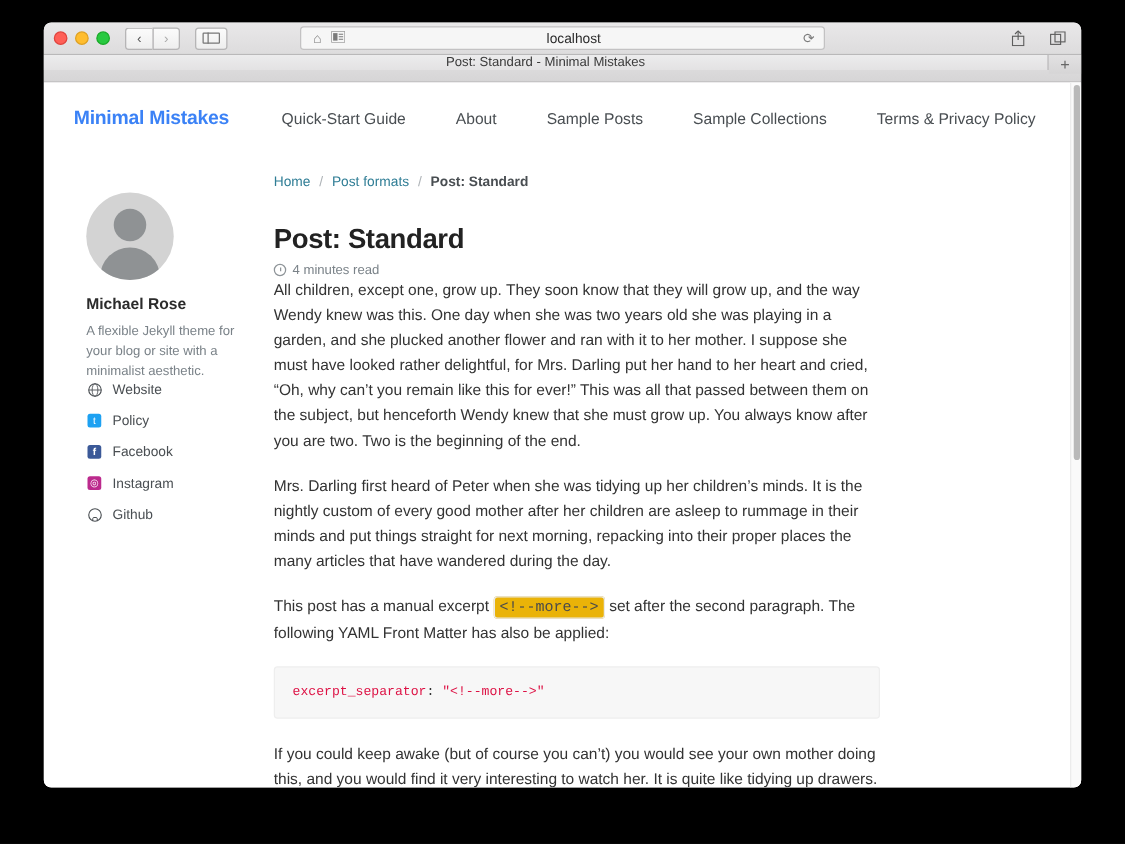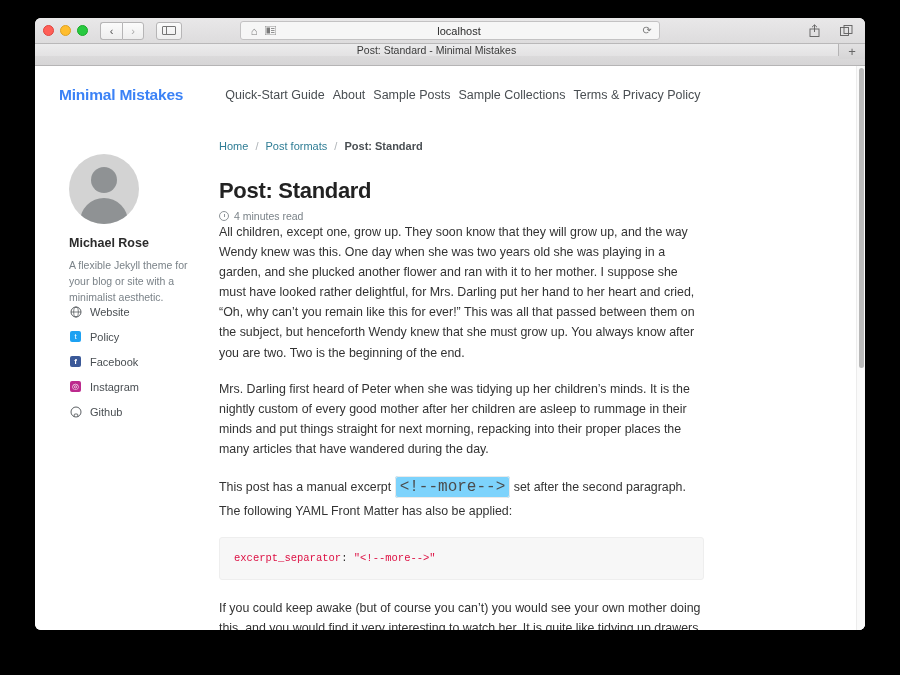--- a/index.html
+++ b/index.html
@@ -138,21 +138,21 @@
   }
   .brand {
     font-size: 15.5px;
     color: #3b82f6;
     font-weight: 700;
     letter-spacing: -0.2px;
     white-space: nowrap;
   }
   .nav-links {
     display: flex;
-    gap: 8px;
+    gap: 40px;
     margin-left: 42px;
     align-items: center;
   }
   .nav-links a {
     font-size: 12.5px;
     color: #494e52;
     text-decoration: none;
     white-space: nowrap;
   }
 
@@ -266,22 +266,22 @@
   }
   .para {
     font-size: 12.4px;
     line-height: 1.62;
     color: #333;
     margin: 0 16px 16px 0;
     max-width: 485px;
   }
   code.inline {
     font-family: "Liberation Mono", monospace;
-    font-size: 16px;
-    background: #7dd3fc;
+    font-size: 12px;
+    background: #eab308;
     border: 1px solid #eaeaea;
     border-radius: 3px;
     padding: 1px 4px;
     color: #4b4b4b;
     white-space: nowrap;
   }
   .codeblock {
     background: #f7f7f7;
     border: 1px solid #eeeeee;
     border-radius: 3px;

